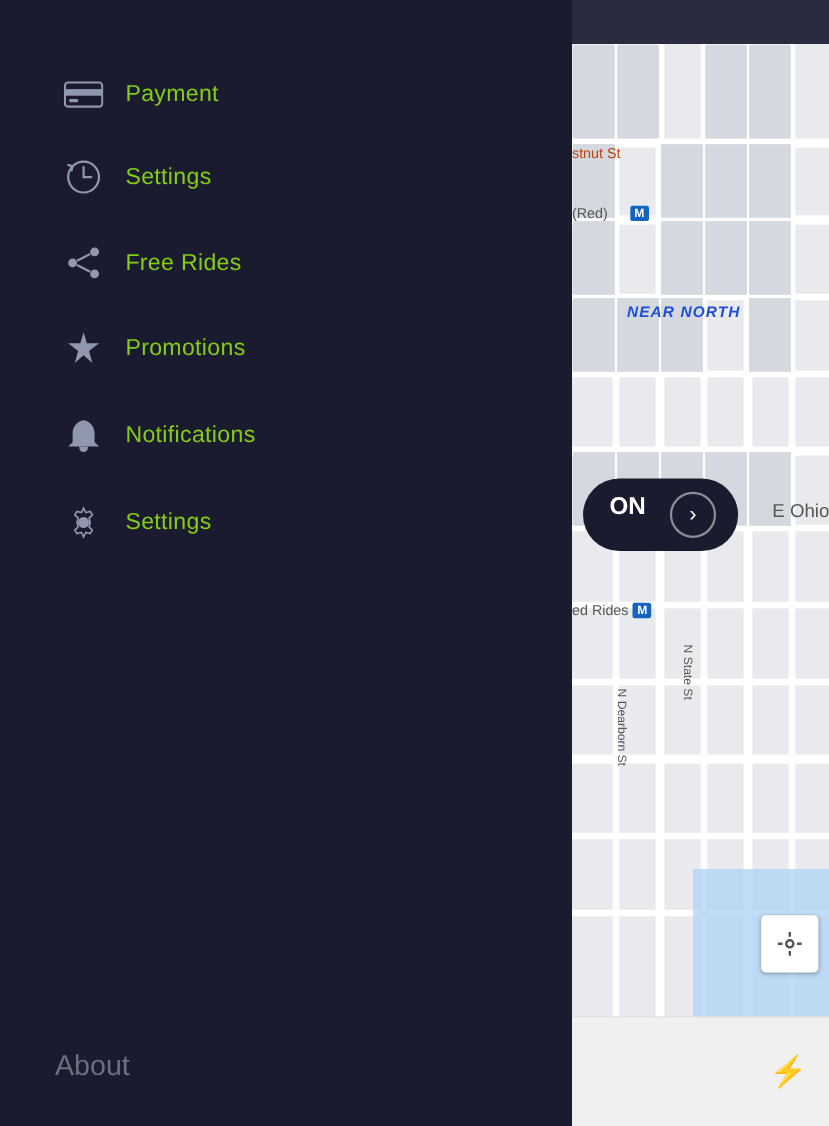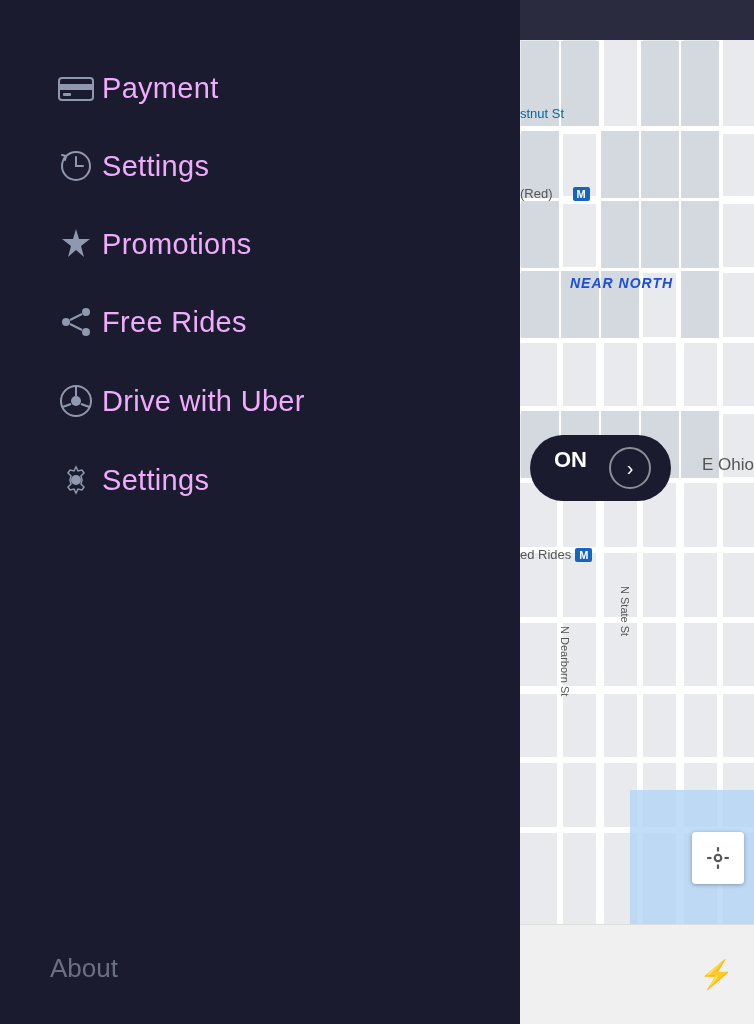--- a/index.html
+++ b/index.html
@@ -59,24 +59,25 @@
 
     .menu-item .icon {
       width: 52px;
       flex-shrink: 0;
       display: flex;
       align-items: center;
       justify-content: center;
     }
 
     .menu-item .label {
-      font-size: 29px;
+      font-size: 21px;
       font-weight: 400;
-      color: #f0abfc;
+      color: #84cc16;
       letter-spacing: 0.3px;
+      margin-left: 12px;
     }
 
     .sidebar-footer {
       padding: 30px 50px 40px;
     }
 
     .sidebar-footer .about-label {
       font-size: 26px;
       color: #6b7080;
       font-weight: 400;
@@ -95,23 +96,23 @@
       color: #1d4ed8;
       font-size: 14px;
       font-style: italic;
       font-weight: 700;
       letter-spacing: 1px;
       z-index: 5;
     }
 
     .map-label-chestnut {
       position: absolute;
-      top: 106px;
+      top: 132px;
       left: 520px;
-      color: #0369a1;
+      color: #c2410c;
       font-size: 13px;
       z-index: 5;
     }
 
     .map-label-red {
       position: absolute;
       top: 186px;
       left: 520px;
       color: #555;
       font-size: 13px;
@@ -371,53 +372,50 @@
           <path d="M6,10 Q5,8 7,7" stroke="#9098b0" stroke-width="2" fill="none" stroke-linecap="round"></path>
           <polyline points="3,6 7,7 6,11" stroke="#9098b0" stroke-width="2" fill="none" stroke-linecap="round" stroke-linejoin="round"></polyline>
         </svg>
       </div>
       <span class="label">Settings</span>
     </div>
 
     <div class="menu-item">
       <div class="icon">
         <svg width="34" height="34" viewBox="0 0 34 34" xmlns="http://www.w3.org/2000/svg">
-          <polygon points="17,2 20,12 31,12 22,19 25,30 17,23 9,30 12,19 3,12 14,12" fill="#9098b0"></polygon>
-        </svg>
-      </div>
-      <span class="label">Promotions</span>
-    </div>
-
-    <div class="menu-item">
-      <div class="icon">
-        <svg width="34" height="34" viewBox="0 0 34 34" xmlns="http://www.w3.org/2000/svg">
           <circle cx="27" cy="7" r="4" fill="#9098b0"></circle>
           <circle cx="7" cy="17" r="4" fill="#9098b0"></circle>
           <circle cx="27" cy="27" r="4" fill="#9098b0"></circle>
           <line x1="11" y1="15" x2="23" y2="9" stroke="#9098b0" stroke-width="2"></line>
           <line x1="11" y1="19" x2="23" y2="25" stroke="#9098b0" stroke-width="2"></line>
         </svg>
       </div>
       <span class="label">Free Rides</span>
     </div>
 
-
-
-    <div class="menu-item">
-      <div class="icon">
-        <svg width="36" height="36" viewBox="0 0 36 36" xmlns="http://www.w3.org/2000/svg">
-          <circle cx="18" cy="18" r="15" stroke="#9098b0" stroke-width="2" fill="none"></circle>
-          <circle cx="18" cy="18" r="5" fill="#9098b0"></circle>
-          <line x1="18" y1="3" x2="18" y2="13" stroke="#9098b0" stroke-width="2"></line>
-          <line x1="4.5" y1="24" x2="13" y2="21" stroke="#9098b0" stroke-width="2"></line>
-          <line x1="31.5" y1="24" x2="23" y2="21" stroke="#9098b0" stroke-width="2"></line>
-        </svg>
-      </div>
-      <span class="label">Drive with Uber</span>
-    </div>
+    <div class="menu-item">
+      <div class="icon">
+        <svg width="34" height="34" viewBox="0 0 34 34" xmlns="http://www.w3.org/2000/svg">
+          <polygon points="17,2 20,12 31,12 22,19 25,30 17,23 9,30 12,19 3,12 14,12" fill="#9098b0"></polygon>
+        </svg>
+      </div>
+      <span class="label">Promotions</span>
+    </div>
+
+    <div class="menu-item">
+      <div class="icon">
+        <svg width="32" height="36" viewBox="0 0 32 36" xmlns="http://www.w3.org/2000/svg">
+          <path d="M16,2 C16,2 16,4 16,4 C10,5 6,10 6,16 L6,24 L2,28 L30,28 L26,24 L26,16 C26,10 22,5 16,4 L16,2Z" fill="#9098b0"></path>
+          <path d="M12,28 Q12,33 16,33 Q20,33 20,28" fill="#9098b0"></path>
+        </svg>
+      </div>
+      <span class="label">Notifications</span>
+    </div>
+
+
 
     <div class="menu-item">
       <div class="icon">
         <svg width="34" height="34" viewBox="0 0 34 34" xmlns="http://www.w3.org/2000/svg">
           <circle cx="17" cy="17" r="5" fill="#9098b0"></circle>
           <path d="M17,4 L19,8 L23,7 L25,10 L22,13 L23,17 L22,21 L25,24 L23,27 L19,26 L17,30 L15,26 L11,27 L9,24 L12,21 L11,17 L12,13 L9,10 L11,7 L15,8 Z" stroke="#9098b0" stroke-width="1.5" fill="none"></path>
         </svg>
       </div>
       <span class="label">Settings</span>
     </div>

